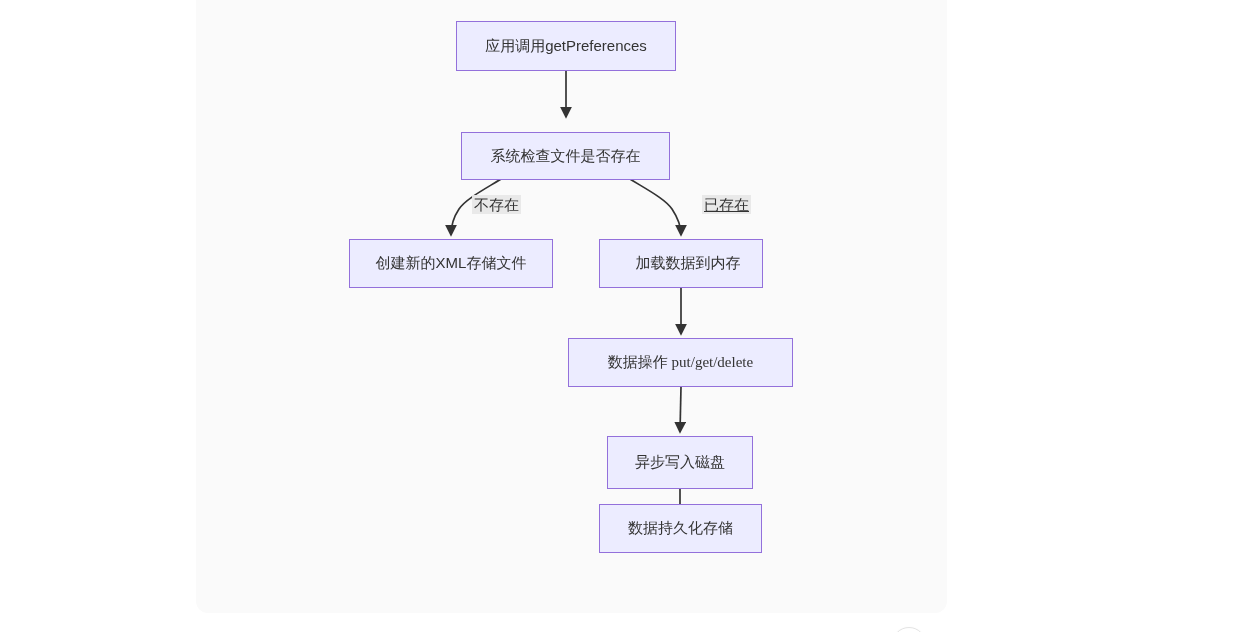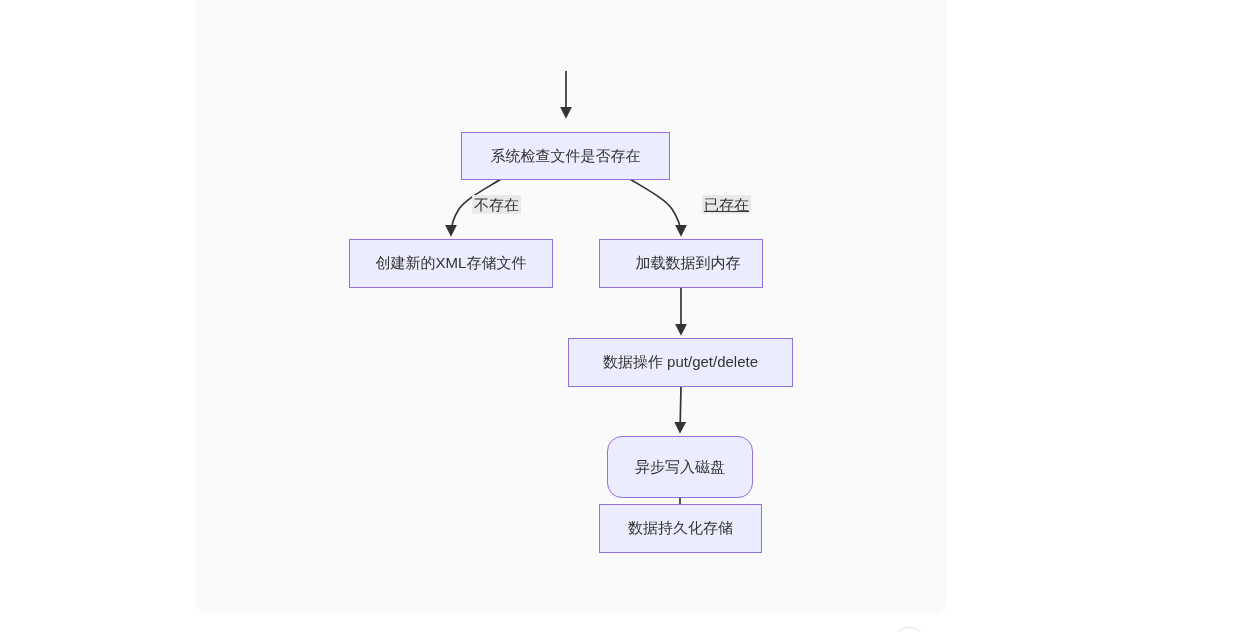--- a/index.html
+++ b/index.html
@@ -29,22 +29,22 @@
     border: 1px solid #9370DB;
     color: #333333;
     font-size: 15px;
     text-align: center;
     white-space: nowrap;
   }
   .node-a { left: 456px; top: 21px;  width: 220px; height: 50px; }
   .node-b { left: 461px; top: 132px; width: 209px; height: 48px; }
   .node-c { left: 349px; top: 239px; width: 204px; height: 49px; }
   .node-d { left: 599px; top: 239px; width: 164px; height: 49px; padding-left: 14px; }
-  .node-e { left: 568px; top: 338px; width: 225px; height: 49px; }
-  .node-f { left: 607px; top: 436px; width: 146px; height: 62px; border-radius: 15px; }
+  .node-e { left: 568px; top: 338px; width: 225px; height: 49px; font-family: Liberation Serif, serif; }
+  .node-f { left: 607px; top: 436px; width: 146px; height: 53px; }
   .node-g { left: 599px; top: 504px; width: 163px; height: 49px; }
   .edge-label {
     position: absolute;
     background: rgba(232,232,232,0.95);
     color: #333333;
     font-size: 15px;
     line-height: 19px;
     padding: 0 2px;
     white-space: nowrap;
     margin-left: 44px;
@@ -81,20 +81,23 @@
 
     <path d="M613,168 C637,185 663,196 672,209 C678,218 681,226 681,235" fill="none" stroke="#333333" stroke-width="1.7" marker-end="url(#arrowhead)"></path>
 
     <path d="M681,288 L681,334" fill="none" stroke="#333333" stroke-width="1.7" marker-end="url(#arrowhead)"></path>
 
     <path d="M681,387 L680,432" fill="none" stroke="#333333" stroke-width="1.7" marker-end="url(#arrowhead)"></path>
 
     <path d="M680,485 L680,530" fill="none" stroke="#333333" stroke-width="1.7" marker-end="url(#arrowhead)"></path>
   </svg>
 
+  <div class="node node-a">
+    <span>应用调用getPreferences</span>
+  </div>
 
   <div class="node node-b">
     <span>系统检查文件是否存在</span>
   </div>
 
   <div class="node node-c">
     <span>创建新的XML存储文件</span>
   </div>
 
   <div class="node node-d">

